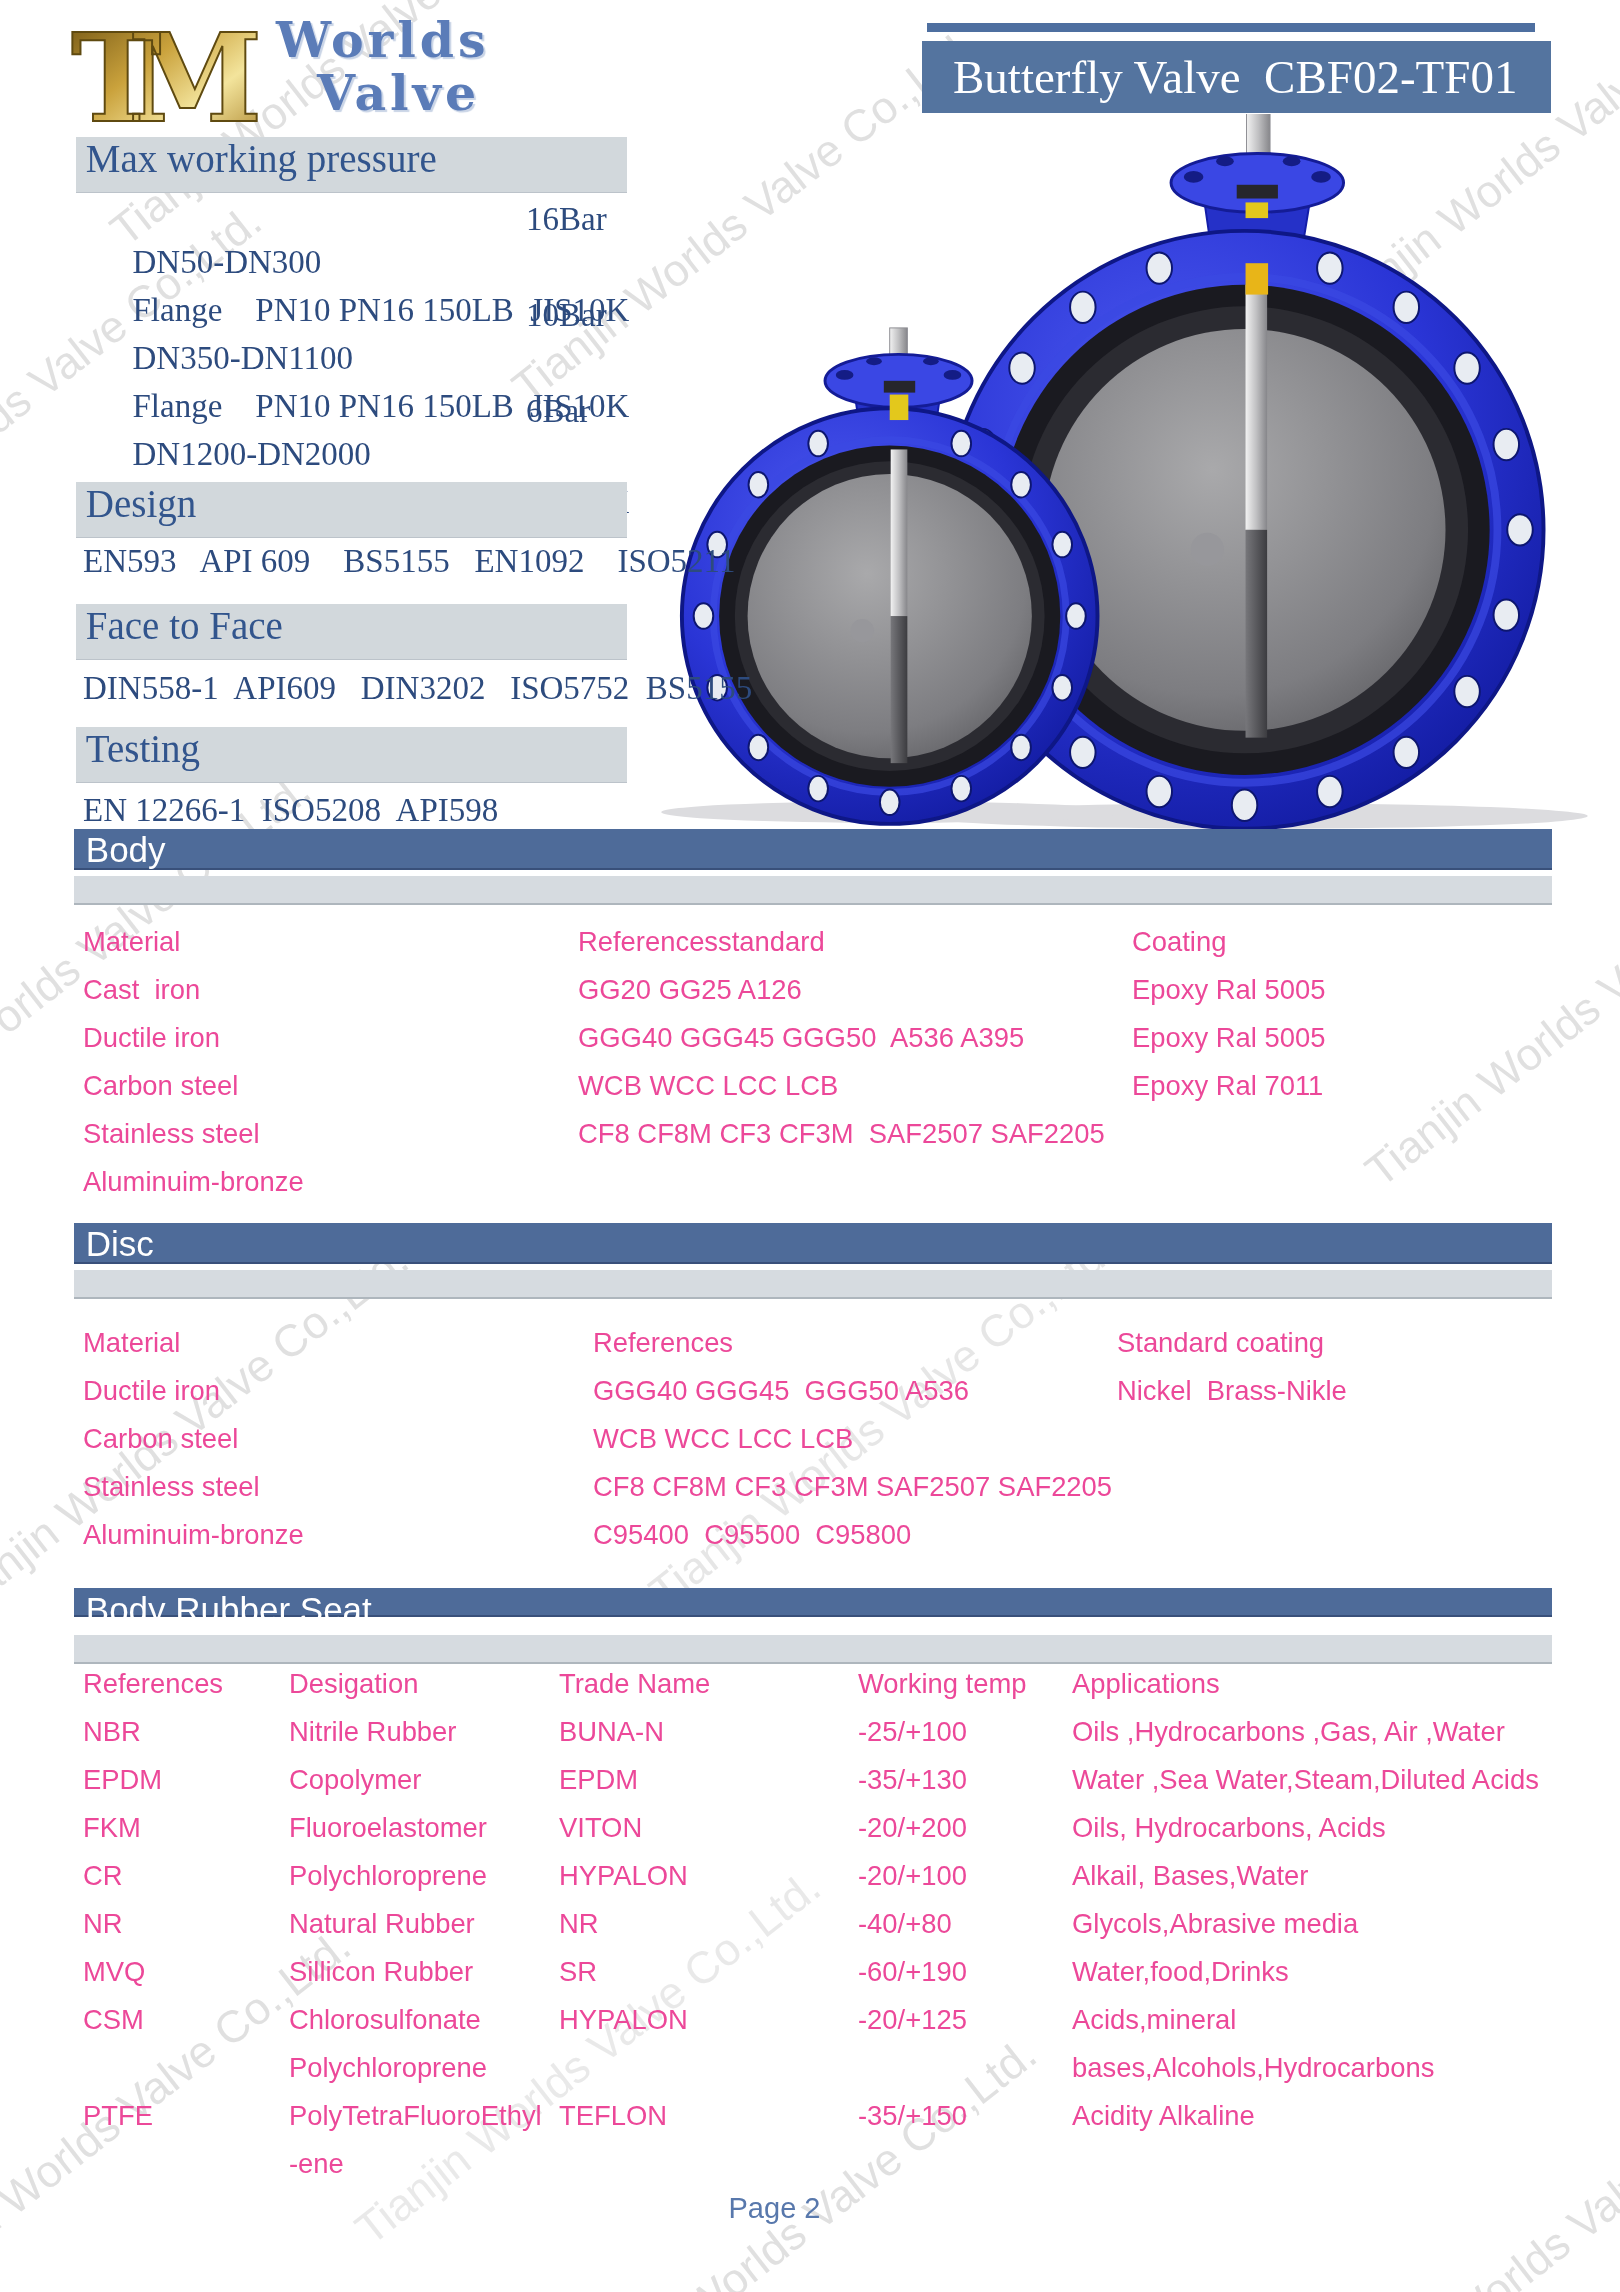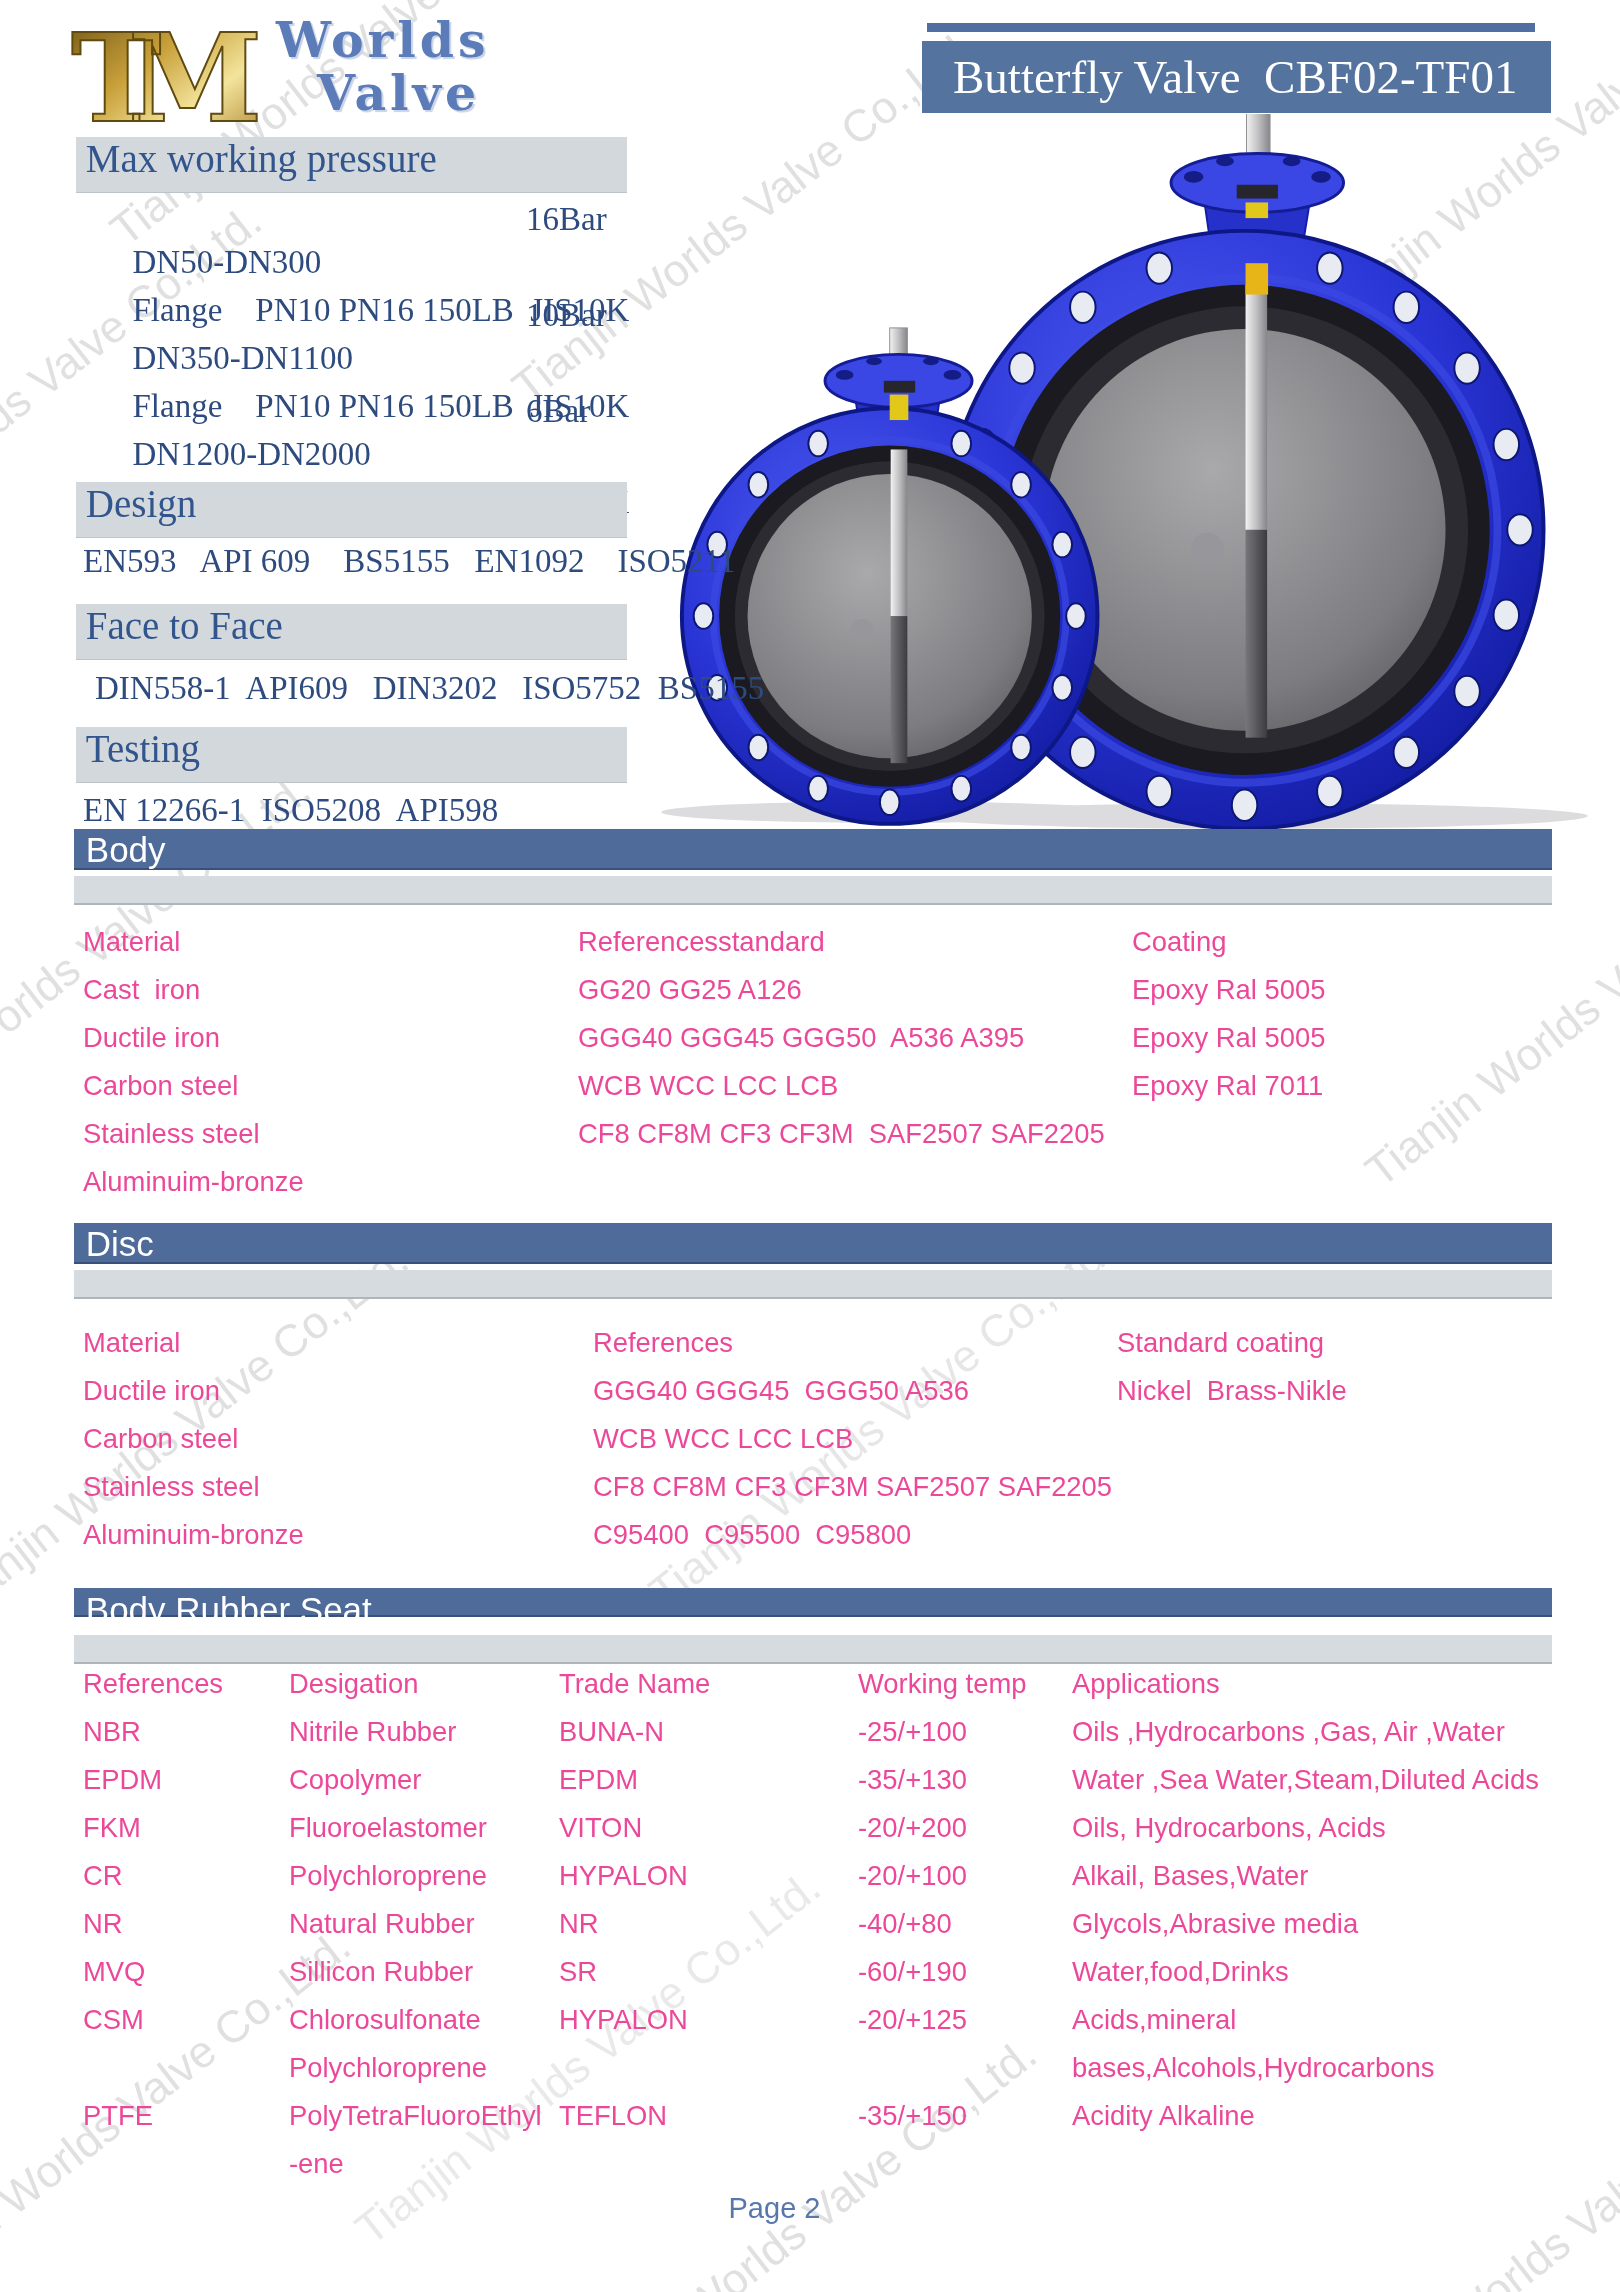--- a/index.html
+++ b/index.html
@@ -39,21 +39,21 @@
 
   
   .plist{position:absolute;left:83px;top:198px;width:608px;}
   .prow{position:relative;height:48px;color:#2d4b7e;font-family:"Liberation Serif",serif;
         font-size:33px;line-height:43px;white-space:pre;}
   .pvalue{position:absolute;left:443px;top:0;}
 
   
   .sline{position:absolute;left:83px;color:#2d4b7e;font-family:"Liberation Serif",serif;
          font-size:33px;white-space:pre;}
-  .sline-design{top:543px;} .sline-f2f{top:670px;margin-left:12px;} .sline-testing{top:792px;}
+  .sline-design{top:543px;} .sline-f2f{top:670px;} .sline-testing{top:792px;}
 
   
   .bar{position:absolute;left:74px;width:1478px;height:41px;background:#4e6b99;color:#ffffff;
        font-size:35px;line-height:41px;padding-left:11.8px;box-sizing:border-box;
        border-bottom:2px solid #39507a;}
   .gbar{position:absolute;left:74px;width:1478px;height:27.4px;background:#d6dbe0;
         border-bottom:2px solid #aeb6bd;}
   .bar-body{top:829px;} .gbar-body{top:876px;}
   .bar-disc{top:1223px;} .gbar-disc{top:1270px;}
   .bar-seat{top:1588px;height:29px;line-height:43px;} .gbar-seat{top:1635px;}

